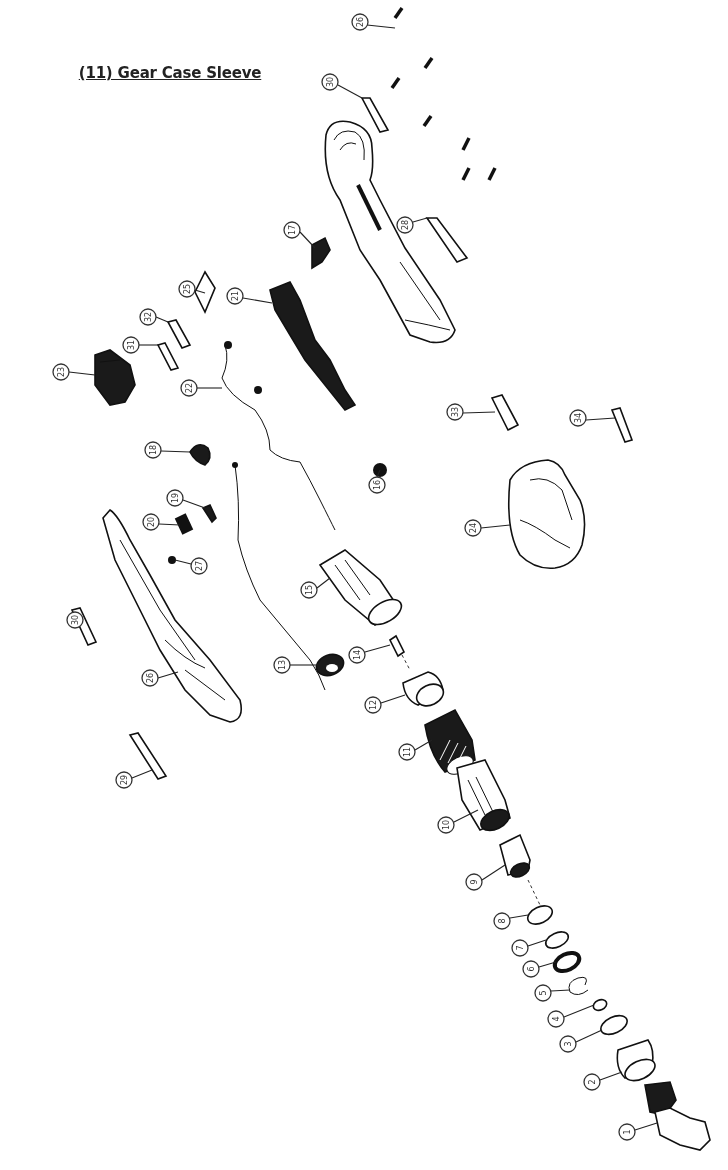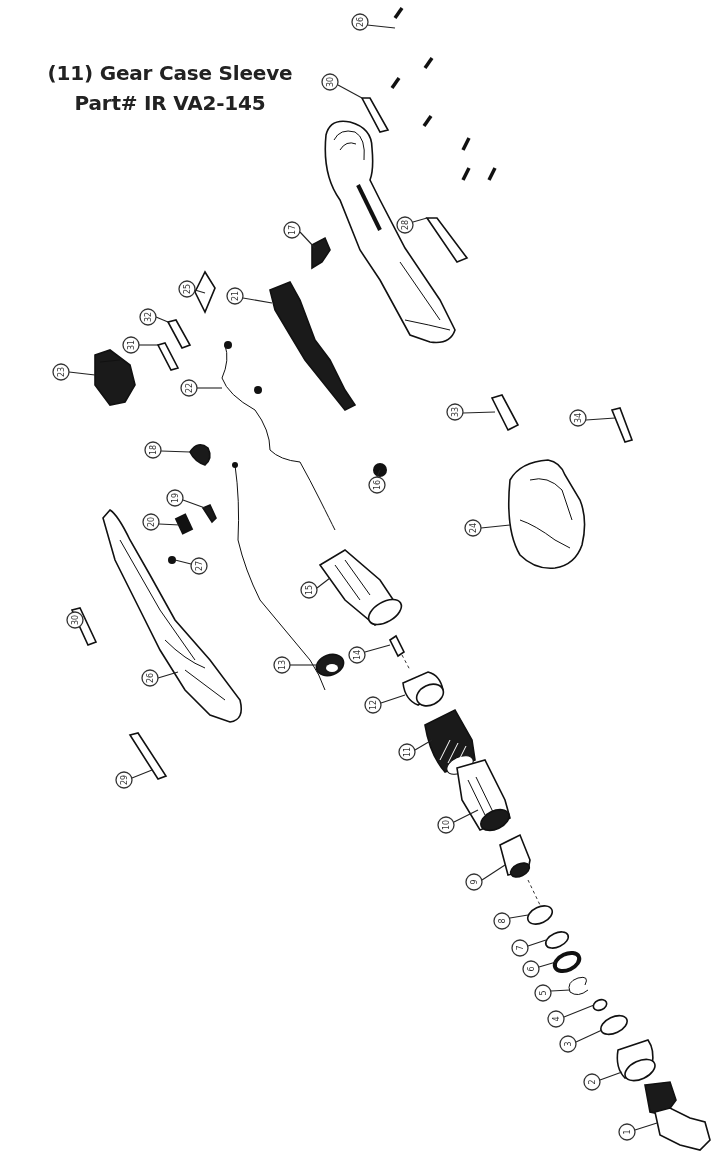--- a/index.html
+++ b/index.html
@@ -1,32 +1,31 @@
 <!DOCTYPE html>
 <html><head>
   <meta charset="utf-8">
   <style>
     html, body { margin: 0; padding: 0; background: #ffffff; }
     body { width: 728px; height: 1170px; position: relative; overflow: hidden; font-family: "DejaVu Sans", sans-serif; }
-    .title { position: absolute; left: 40px; top: 58px; width: 260px; text-align: center; font-family: "DejaVu Sans", sans-serif; font-weight: bold; color: #222; font-size: 20px; line-height: 30px; letter-spacing: -0.2px; }
+    .title { position: absolute; left: 40px; top: 58px; width: 260px; text-align: center; font-family: "DejaVu Sans", sans-serif; font-weight: bold; color: #222; font-size: 15px; line-height: 30px; letter-spacing: -0.2px; text-decoration: underline; }
     svg.diagram { position: absolute; left: 0; top: 0; }
     .callout-circle { fill: #fff; stroke: #333; stroke-width: 1.3; }
     .callout-text { font-family: "DejaVu Sans", sans-serif; font-size: 8px; fill: #333; text-anchor: middle; dominant-baseline: central; }
     .leader { stroke: #222; stroke-width: 1.1; fill: none; }
     .part { stroke: #111; stroke-width: 1.6; fill: #fff; }
     .part-dark { stroke: #111; stroke-width: 1.6; fill: #1a1a1a; }
     .part-thin { stroke: #111; stroke-width: 1; fill: none; }
     .dash { stroke: #333; stroke-width: 1; stroke-dasharray: 3 3; fill: none; }
   </style>
 </head>
 <body>
 
 <div class="title">
   <div>(11) Gear Case Sleeve</div>
-  <div>Part# IR VA2-145</div>
 </div>
 
 <svg class="diagram" width="728" height="1170" viewBox="0 0 728 1170" xmlns="http://www.w3.org/2000/svg">
 
   <g>
     <line x1="395" y1="18" x2="402" y2="8" stroke="#111" stroke-width="3.5"></line>
     <line x1="425" y1="68" x2="432" y2="58" stroke="#111" stroke-width="3.5"></line>
     <line x1="392" y1="88" x2="399" y2="78" stroke="#111" stroke-width="3.5"></line>
     <line x1="424" y1="126" x2="431" y2="116" stroke="#111" stroke-width="3.5"></line>
     <line x1="463" y1="150" x2="469" y2="138" stroke="#111" stroke-width="3.5"></line>

